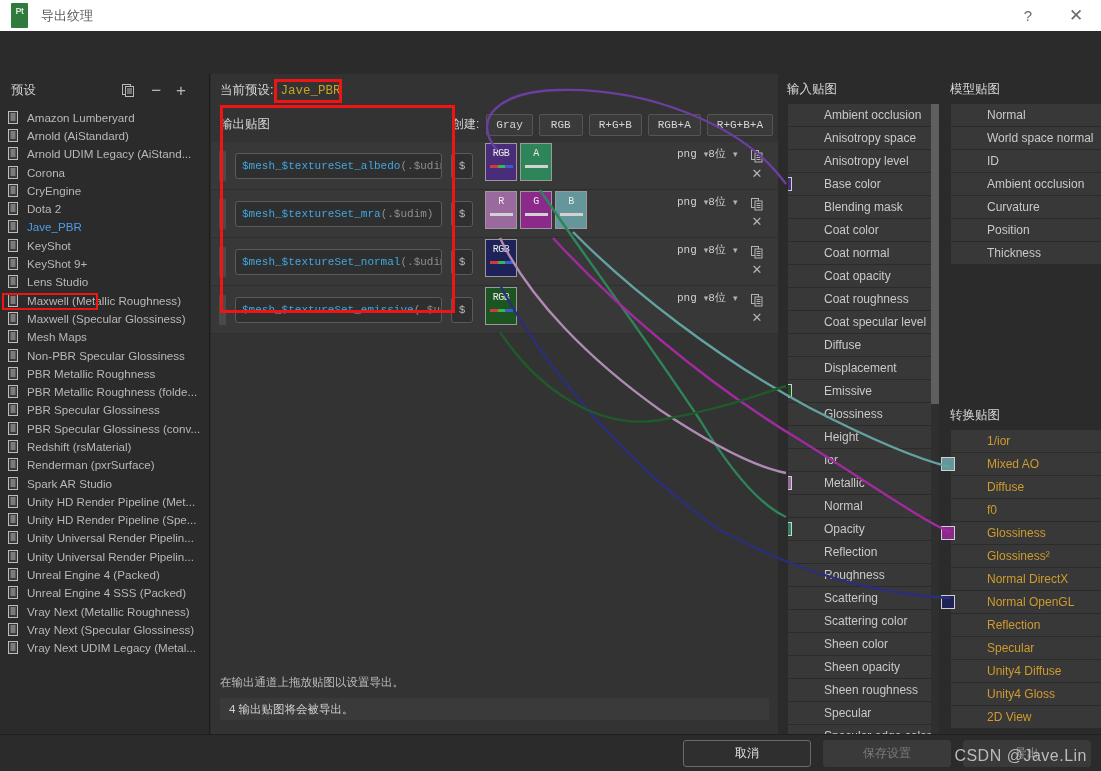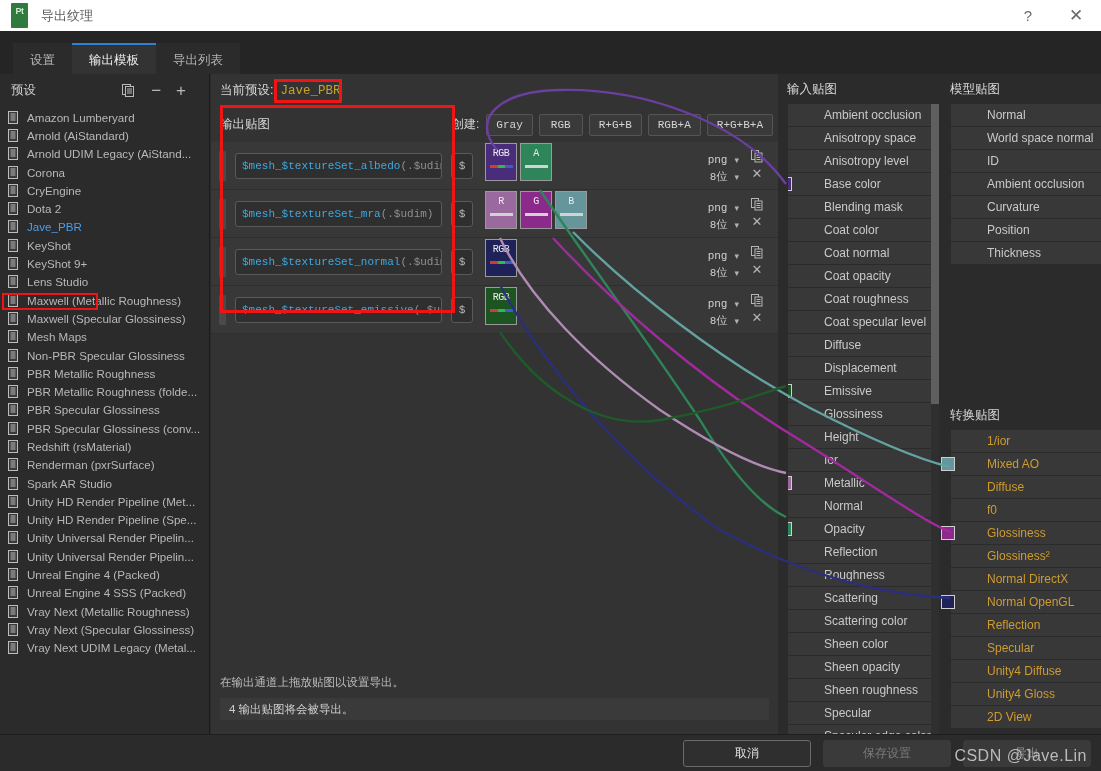--- a/index.html
+++ b/index.html
@@ -129,22 +129,22 @@
     width:32px; height:38px; border:1px solid #9a9a9a; margin-right:3px;
     position:relative; display:flex; flex-direction:column; align-items:center;
   }
   .chip .ctxt{
     color:#ececec; font-family:"Liberation Mono","DejaVu Sans Mono",monospace;
     font-size:10px; margin-top:4px; letter-spacing:-0.5px;
   }
   .chip .cbar{ width:23px; height:3px; margin-top:6px; background:#d2d2d2; }
   .chip .cbar.rgb{ background:linear-gradient(to right,#cf3a3a 0 33%,#3ab54a 33% 66%,#3a5ccf 66% 100%); }
   .fmt{
-    position:absolute; right:39px; top:9px; width:62px;
-    display:flex; flex-direction:column; align-items:flex-end;
+    position:absolute; right:39px; top:3px; width:62px;
+    display:flex; flex-direction:row; align-items:flex-end;
   }
   .fmt .line{ display:flex; align-items:center; height:17px; color:#cfcfcf; font-size:11px; }
   .fmt .line .fv{ font-family:"Liberation Mono","DejaVu Sans Mono",monospace; }
   .fmt .chev{ margin-left:7px; color:#b0b0b0; font-size:9px; }
   .rowicons{
     position:absolute; right:10px; top:6px; width:22px;
     display:flex; flex-direction:column; align-items:center;
   }
   .rowicons .ri{ height:17px; display:flex; align-items:center; color:#b4b4b4; }
 
@@ -214,25 +214,20 @@
 <div id="app">
 
   <div class="titlebar">
     <div class="app-logo">Pt</div>
     <div class="title-text">导出纹理</div>
     <div class="tb-spacer"></div>
     <div class="tb-btn">?</div>
     <div class="tb-btn close">✕</div>
   </div>
 
-  <div class="tabstrip">
-    <div class="tab">设置</div>
-    <div class="tab active">输出模板</div>
-    <div class="tab">导出列表</div>
-  </div>
 
   <div class="presets-panel">
     <div class="presets-head">
       <div class="lbl">预设</div>
       <div class="sp"></div>
       <div class="pi">
         <svg width="15" height="15" viewBox="0 0 15 15">
           <rect x="1.5" y="1.5" width="8" height="10" fill="none" stroke="#b9b9b9" stroke-width="1"></rect>
           <rect x="4.5" y="3.5" width="8" height="10" fill="#2b2b2b" stroke="#b9b9b9" stroke-width="1"></rect>
           <line x1="6" y1="6" x2="11" y2="6" stroke="#b9b9b9" stroke-width="1"></line>

